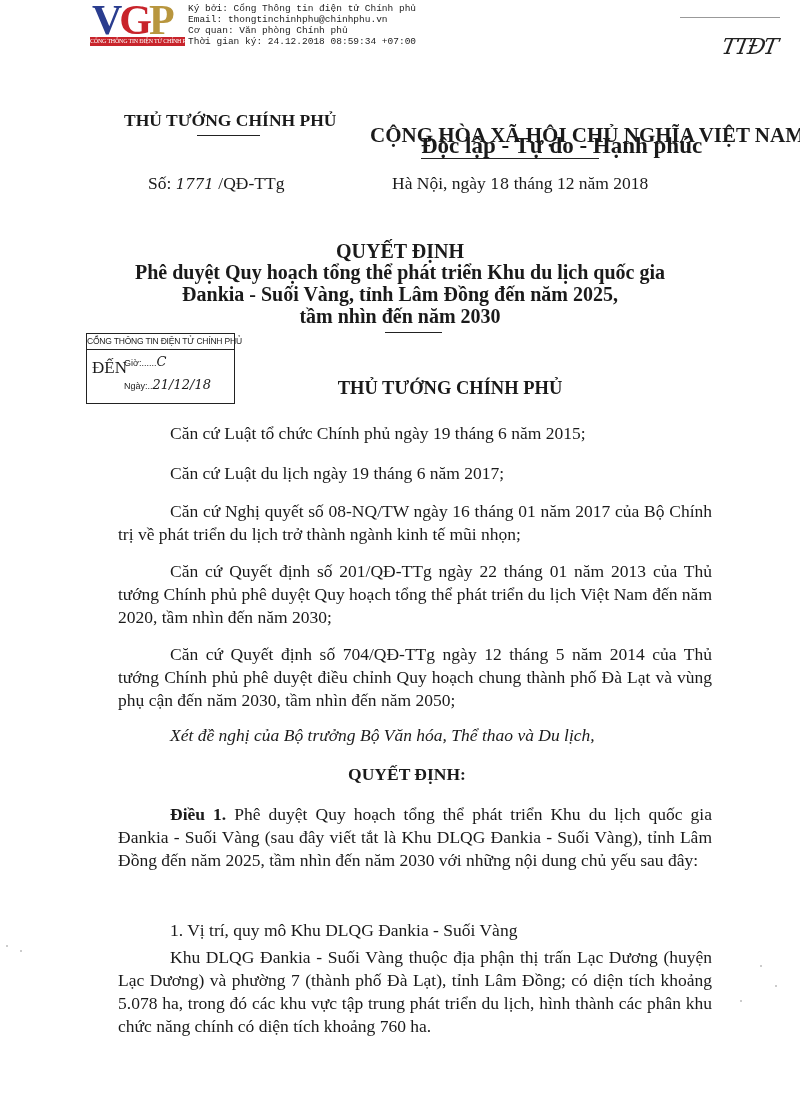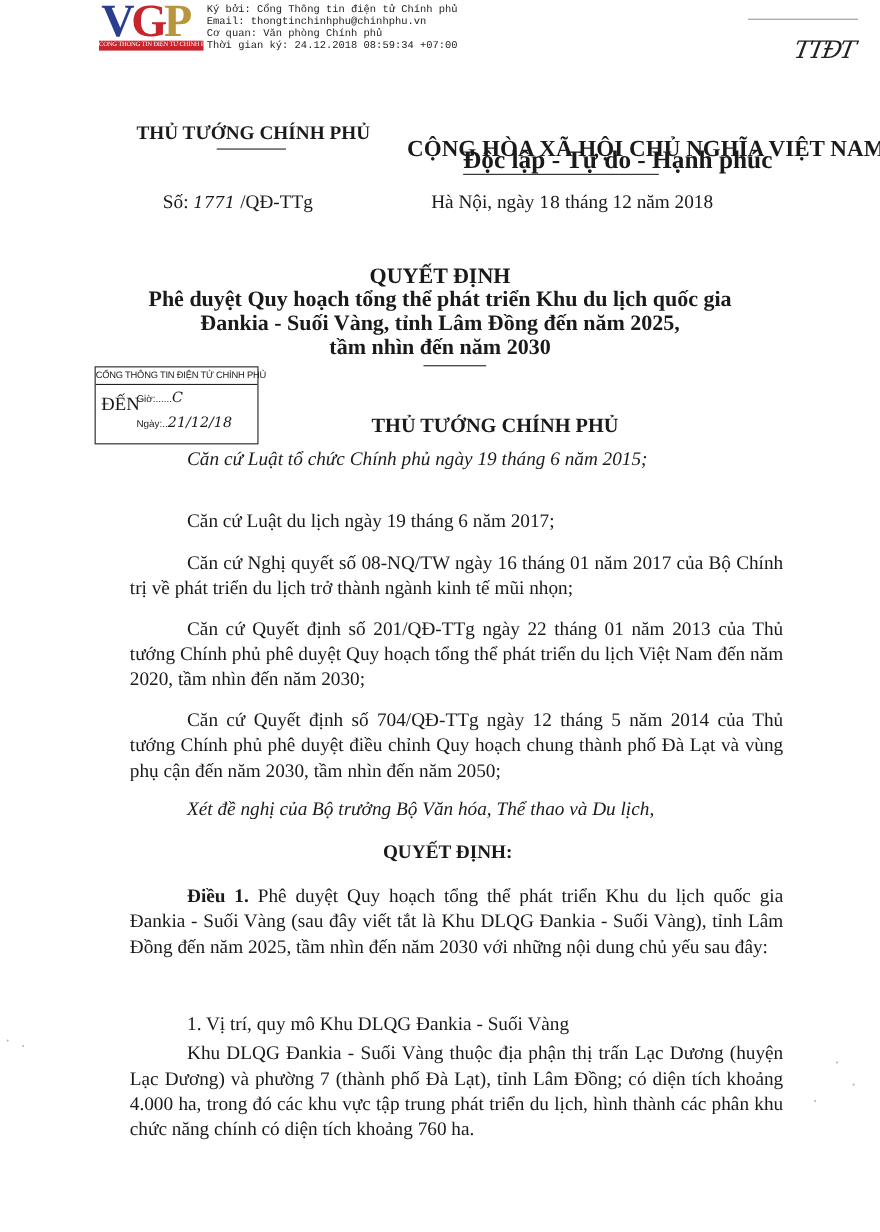--- a/index.html
+++ b/index.html
@@ -45,21 +45,21 @@
   .stamp-den { position: absolute; left: 5px; top: 24px; font-family: "Liberation Serif", serif; font-size: 17px; letter-spacing: 0px; }
   .stamp-gio { position: absolute; left: 37px; top: 20px; font-size: 9px; white-space: nowrap; }
   .stamp-ngay { position: absolute; left: 37px; top: 43px; font-size: 9px; white-space: nowrap; }
   .stamp-hand { font-family: "DejaVu Serif", serif; font-style: italic; font-size: 13px; }
 
   .sub-title { left: 0; width: 800px; top: 378px; text-align: center; font-weight: bold; font-size: 18.5px; padding-left: 100px; box-sizing: border-box; }
 
   
   .para { left: 118px; width: 594px; font-size: 17.5px; line-height: 23px; text-align: justify; }
   .para .indent { display: inline-block; width: 52px; }
-  .p-luat1 { top: 406px; font-style: italic; }
+  .p-luat1 { top: 422px; }
   .p-luat2 { top: 462px; }
   .p-nq    { top: 500px; }
   .p-qd201 { top: 560px; }
   .p-qd704 { top: 643px; }
   .p-xet   { top: 724px; font-style: italic; }
   .decision { left: 0; width: 800px; top: 764px; text-align: center; font-weight: bold; font-size: 17.5px; padding-left: 14px; box-sizing: border-box; }
   .p-dieu1 { top: 803px; }
   .p-vitri { top: 919px; }
   .p-khu   { top: 946px; }
   .bold { font-weight: bold; }
@@ -110,19 +110,19 @@
 <div class="abs para p-luat2"><span class="indent"></span><span>Căn cứ Luật du lịch ngày 19 tháng 6 năm 2017;</span></div>
 <div class="abs para p-nq"><span class="indent"></span><span>Căn cứ Nghị quyết số 08-NQ/TW ngày 16 tháng 01 năm 2017 của Bộ Chính trị về phát triển du lịch trở thành ngành kinh tế mũi nhọn;</span></div>
 <div class="abs para p-qd201"><span class="indent"></span><span>Căn cứ Quyết định số 201/QĐ-TTg ngày 22 tháng 01 năm 2013 của Thủ tướng Chính phủ phê duyệt Quy hoạch tổng thể phát triển du lịch Việt Nam đến năm 2020, tầm nhìn đến năm 2030;</span></div>
 <div class="abs para p-qd704"><span class="indent"></span><span>Căn cứ Quyết định số 704/QĐ-TTg ngày 12 tháng 5 năm 2014 của Thủ tướng Chính phủ phê duyệt điều chỉnh Quy hoạch chung thành phố Đà Lạt và vùng phụ cận đến năm 2030, tầm nhìn đến năm 2050;</span></div>
 <div class="abs para p-xet"><span class="indent"></span><span>Xét đề nghị của Bộ trưởng Bộ Văn hóa, Thể thao và Du lịch,</span></div>
 
 <div class="abs decision">QUYẾT ĐỊNH:</div>
 
 <div class="abs para p-dieu1"><span class="indent"></span><span class="bold">Điều 1.</span><span> Phê duyệt Quy hoạch tổng thể phát triển Khu du lịch quốc gia Đankia - Suối Vàng (sau đây viết tắt là Khu DLQG Đankia - Suối Vàng), tỉnh Lâm Đồng đến năm 2025, tầm nhìn đến năm 2030 với những nội dung chủ yếu sau đây:</span></div>
 <div class="abs para p-vitri"><span class="indent"></span><span>1. Vị trí, quy mô Khu DLQG Đankia - Suối Vàng</span></div>
-<div class="abs para p-khu"><span class="indent"></span><span>Khu DLQG Đankia - Suối Vàng thuộc địa phận thị trấn Lạc Dương (huyện Lạc Dương) và phường 7 (thành phố Đà Lạt), tỉnh Lâm Đồng; có diện tích khoảng 4.000 ha, trong đó các khu vực tập trung phát triển du lịch, hình thành các phân khu chức năng chính có diện tích khoảng 760 ha.</span></div>
+<div class="abs para p-khu"><span class="indent"></span><span>Khu DLQG Đankia - Suối Vàng thuộc địa phận thị trấn Lạc Dương (huyện Lạc Dương) và phường 7 (thành phố Đà Lạt), tỉnh Lâm Đồng; có diện tích khoảng 5.078 ha, trong đó các khu vực tập trung phát triển du lịch, hình thành các phân khu chức năng chính có diện tích khoảng 760 ha.</span></div>
 
 <div class="noise" style="left:6px;top:945px"></div>
 <div class="noise" style="left:20px;top:950px"></div>
 <div class="noise" style="left:760px;top:965px"></div>
 <div class="noise" style="left:775px;top:985px"></div>
 <div class="noise" style="left:740px;top:1000px"></div>
 
 </body></html>

